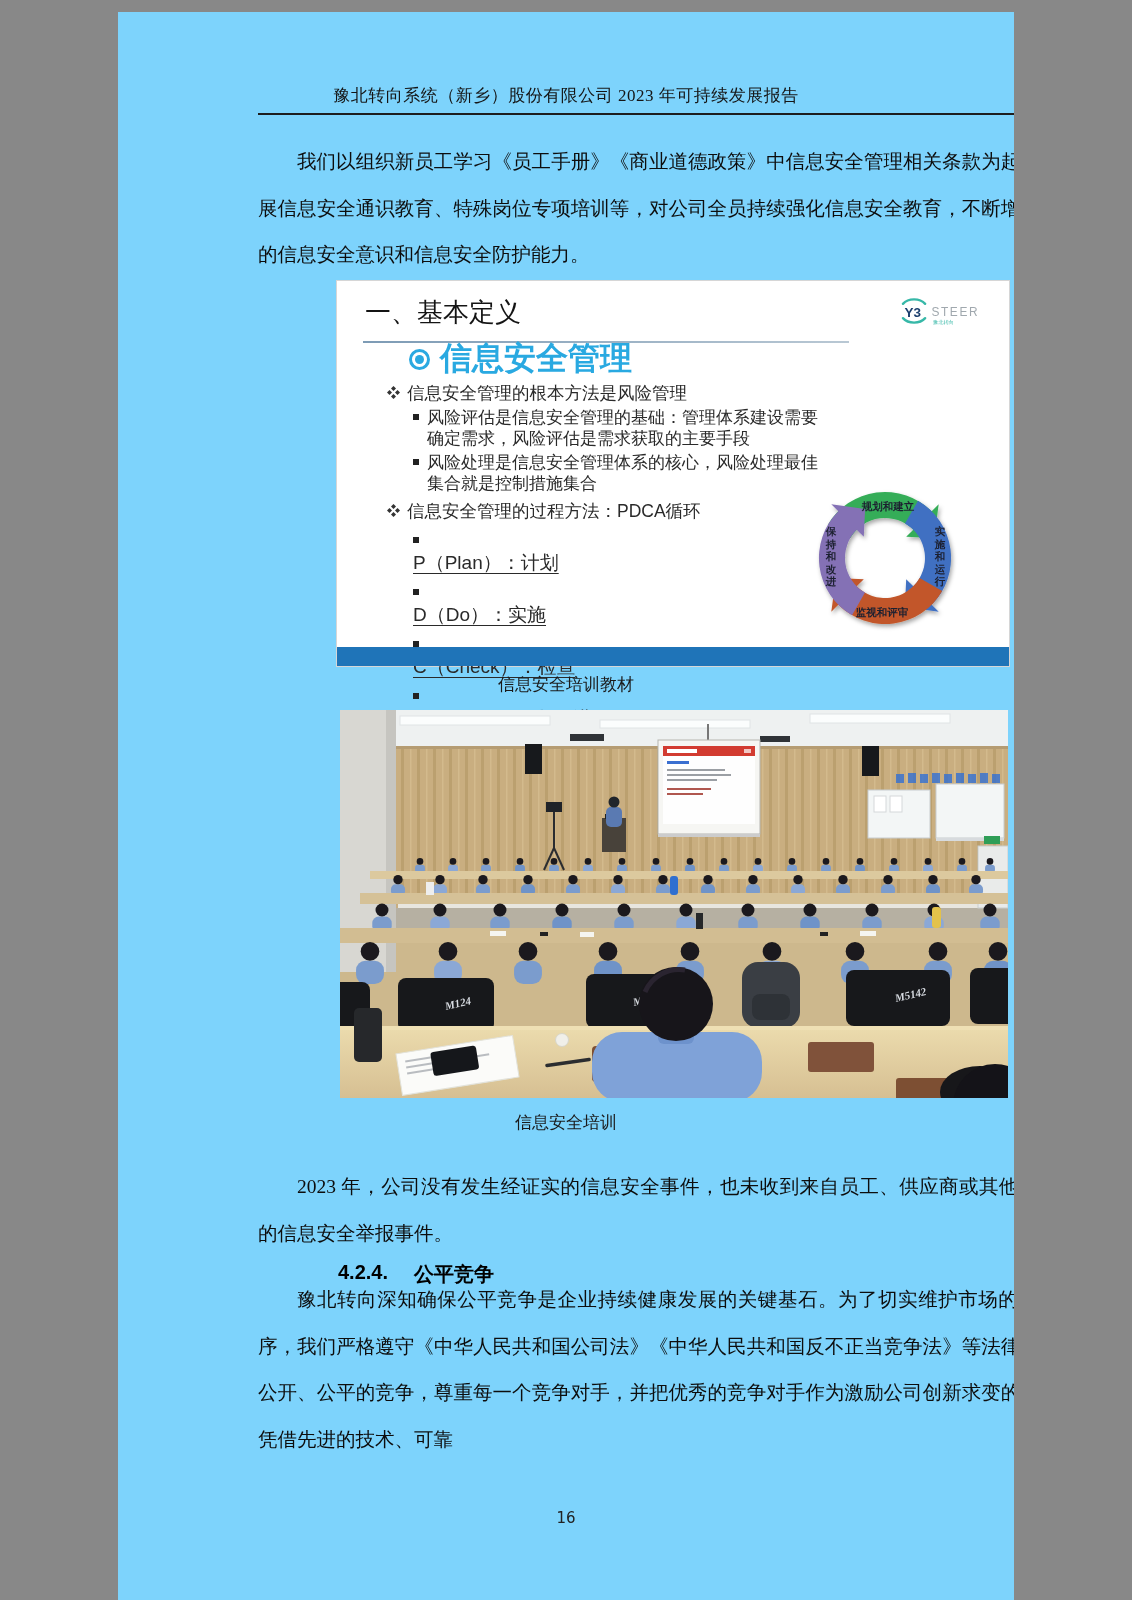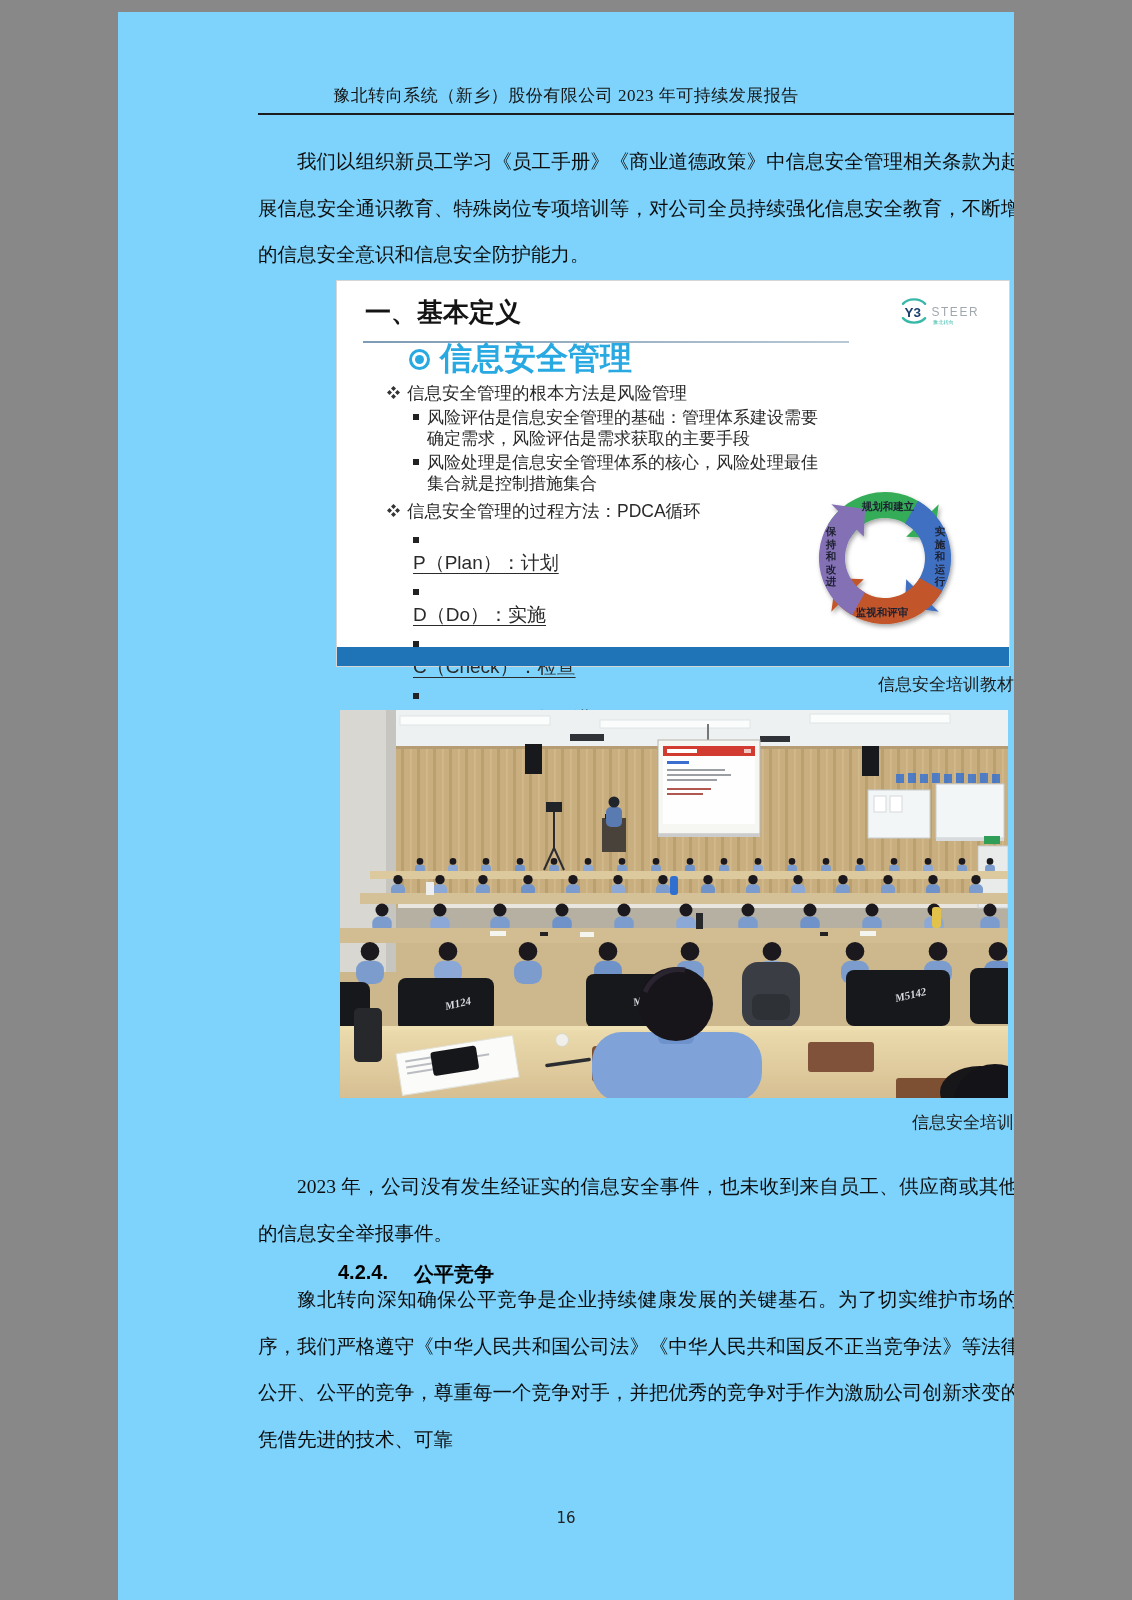--- a/index.html
+++ b/index.html
@@ -6,32 +6,32 @@
   .page{position:relative;width:896px;height:1600px;margin:12px auto;background:#7dd3fc;
         font-family:"Liberation Serif","DejaVu Serif",serif;color:#111;overflow:hidden;}
   
   .header-title{position:absolute;top:72px;left:0;width:100%;text-align:center;
                 font-size:17px;letter-spacing:.5px;color:#151515;}
   .header-rule{position:absolute;top:101px;left:140px;width:860px;height:2px;background:#1d1d1d;}
   
   .par{position:absolute;left:140px;width:860px;font-size:19.5px;line-height:46.5px;
        text-align:justify;text-justify:inter-character;text-indent:2em;margin:0;color:#0d0d0d;}
   #p1{top:127px;} #p2{top:1152px;} #p3{top:1265px;}
-  .caption{position:absolute;left:0;width:100%;text-align:right;font-size:17px;color:#1a1a1a;}
+  .caption{position:absolute;left:0;width:100%;text-align:center;font-size:17px;color:#1a1a1a;}
   #cap1{top:661px;} #cap2{top:1099px;}
   .section-h{position:absolute;top:1249px;left:220px;margin:0;
              font-family:"Liberation Sans","DejaVu Sans",sans-serif;font-size:20px;font-weight:bold;
              color:#000;display:flex;gap:26px;}
   .page-num{position:absolute;top:1497px;left:0;width:100%;text-align:center;
             font-size:15px;font-family:"DejaVu Sans","Liberation Sans",sans-serif;color:#222;}
 
   
   .slide{position:absolute;left:218px;top:268px;width:672px;height:385px;background:#fff;
          border:1px solid #d6d6d6;margin:0;font-family:"Liberation Sans","DejaVu Sans",sans-serif;}
-  .slide-title{position:absolute;left:28px;top:14px;margin:0;font-size:26px;font-weight:bold;color:#141414;}
+  .slide-title{position:absolute;left:28px;top:14px;margin:0;font-size:26px;font-weight:normal;color:#141414;}
   .slide-rule{position:absolute;left:26px;top:60px;width:486px;height:2px;
               background:linear-gradient(90deg,#7d9bb5,#b9c8d4);}
   .slide-logo{position:absolute;right:14px;top:8px;}
   .slide-heading{position:absolute;left:72px;top:56px;display:flex;align-items:center;gap:10px;
                  font-size:32px;font-weight:bold;color:#29a9e1;}
   .bullseye{width:15px;height:15px;border:3px solid #29a9e1;border-radius:50%;position:relative;flex:0 0 auto;}
   .bullseye::after{content:"";position:absolute;inset:3px;background:#29a9e1;border-radius:50%;}
   .slide-bullets{position:absolute;left:50px;top:95px;width:442px;margin:0;padding:0;list-style:none;color:#2a2a2a;}
   .lvl1{font-size:17.5px;line-height:21px;margin-top:7px;display:flex;gap:7px;font-weight:500;text-align:right;}
   .dmd{flex:0 0 auto;margin-top:3px;}

